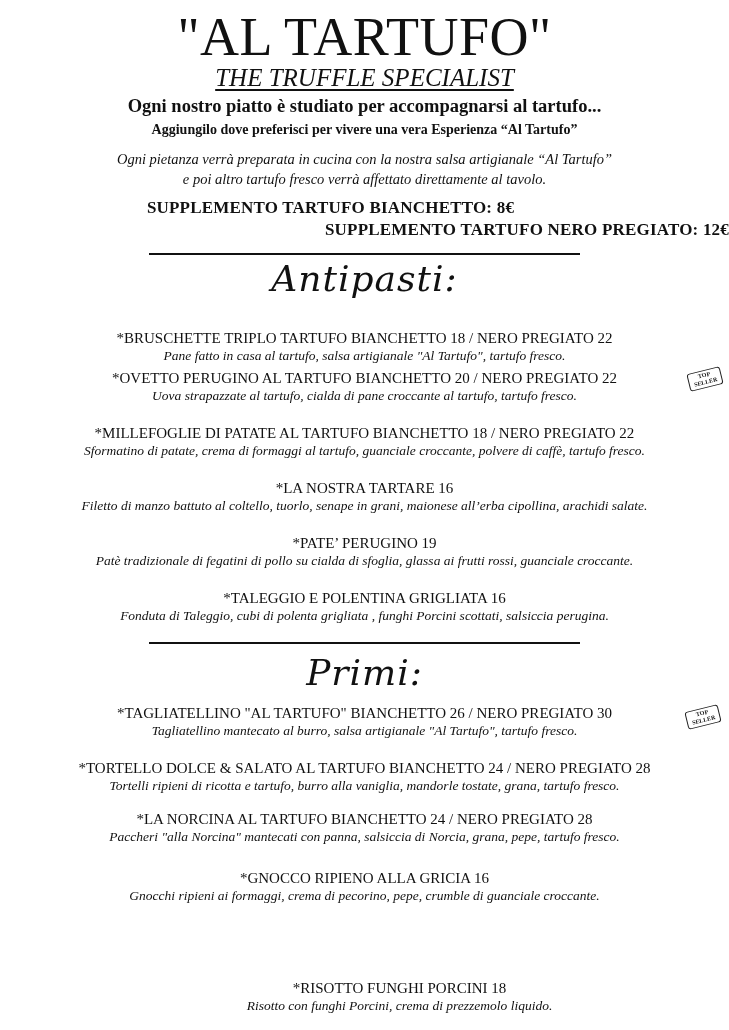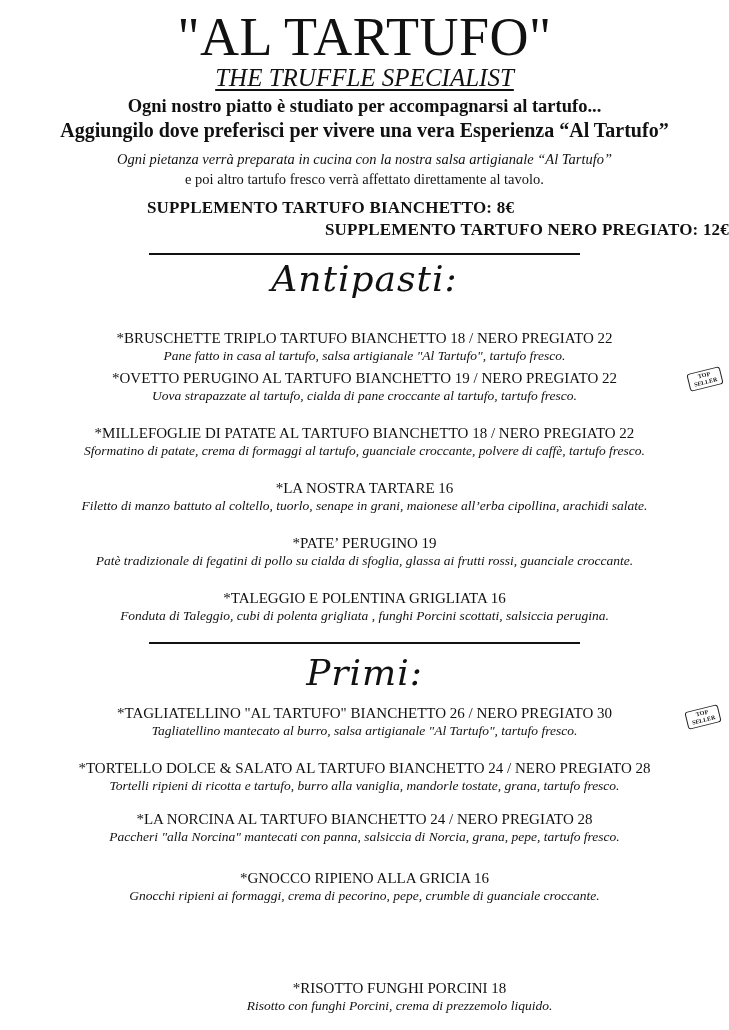--- a/index.html
+++ b/index.html
@@ -7,23 +7,23 @@
     width: 729px; height: 1030px; overflow: hidden; position: relative;
     font-family: "Liberation Serif", "DejaVu Serif", serif; color: #111111;
   }
   .page { position: absolute; left: 0; top: 0; width: 729px; height: 1030px; }
   .center { text-align: center; white-space: nowrap; }
 
   .title { position: absolute; top: 8px; left: 0; width: 729px; font-size: 54px; line-height: 58px; letter-spacing: 0.5px; }
   .subtitle { position: absolute; top: 63px; left: 0; width: 729px; font-size: 25px; line-height: 30px; font-style: italic; }
   .subtitle span { text-decoration: underline; text-decoration-thickness: 1.5px; text-underline-offset: 3px; }
   .intro1 { position: absolute; top: 94px; left: 0; width: 729px; font-size: 18.5px; line-height: 24px; font-weight: bold; }
-  .intro2 { position: absolute; top: 118px; left: 0; width: 729px; font-size: 20px; line-height: 24px; font-weight: bold; }
+  .intro2 { position: absolute; top: 118px; left: 0; width: 729px; font-size: 14px; line-height: 24px; font-weight: bold; }
   .note1 { position: absolute; top: 149px; left: 0; width: 729px; font-size: 14.5px; line-height: 20px; font-style: italic; }
-  .note2 { position: absolute; top: 169px; left: 0; width: 729px; font-size: 14.5px; line-height: 20px; }
+  .note2 { position: absolute; top: 169px; left: 0; width: 729px; font-size: 14.5px; line-height: 20px; font-style: italic; }
   .supp1 { position: absolute; top: 197px; left: 0; width: 661px; font-size: 17px; line-height: 22px; font-weight: bold; letter-spacing: 0.2px; }
   .supp2 { position: absolute; top: 219px; left: 0; width: 729px; font-size: 17px; line-height: 22px; font-weight: bold; letter-spacing: 0.2px; text-align: right; }
 
   .divider { position: absolute; height: 2px; background: #111111; }
   .divider.d1 { top: 253px; left: 149px; width: 431px; }
   .divider.d2 { top: 642px; left: 149px; width: 431px; }
 
   .section-title {
     position: absolute; left: 0; width: 729px;
     font-family: "DejaVu Serif", serif; font-style: italic; font-size: 36px; line-height: 42px;
@@ -60,21 +60,21 @@
   <div class="supp2 center">SUPPLEMENTO TARTUFO NERO PREGIATO:  12€</div>
 
   <div class="divider d1"></div>
   <div class="section-title s1 center">Antipasti:</div>
 
   <div class="item center" style="top:314px;margin-top:15px;">
     <div class="name">*BRUSCHETTE TRIPLO TARTUFO BIANCHETTO  18 / NERO PREGIATO  22</div>
     <div class="desc">Pane fatto in casa al tartufo, salsa artigianale "Al Tartufo", tartufo fresco.</div>
   </div>
   <div class="item center" style="top:369px;">
-    <div class="name">*OVETTO PERUGINO AL TARTUFO BIANCHETTO  19 / NERO PREGIATO  22</div>
+    <div class="name">*OVETTO PERUGINO AL TARTUFO BIANCHETTO  20 / NERO PREGIATO  22</div>
     <div class="desc">Uova strapazzate al tartufo, cialda di pane croccante al tartufo, tartufo fresco.</div>
   </div>
   <div class="badge b1">
     <div>TOP</div>
     <div>SELLER</div>
   </div>
   <div class="item center" style="top:424px;">
     <div class="name">*MILLEFOGLIE DI PATATE AL TARTUFO BIANCHETTO  18 / NERO PREGIATO  22</div>
     <div class="desc">Sformatino di patate, crema di formaggi al tartufo, guanciale croccante, polvere di caffè, tartufo fresco.</div>
   </div>

